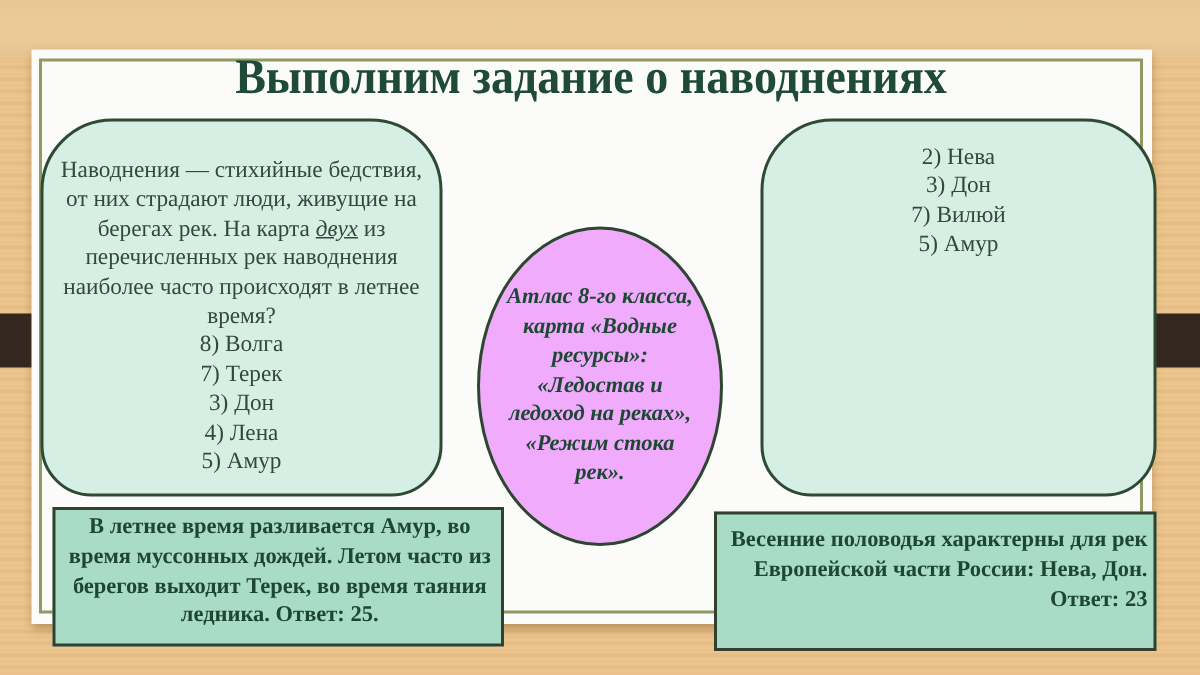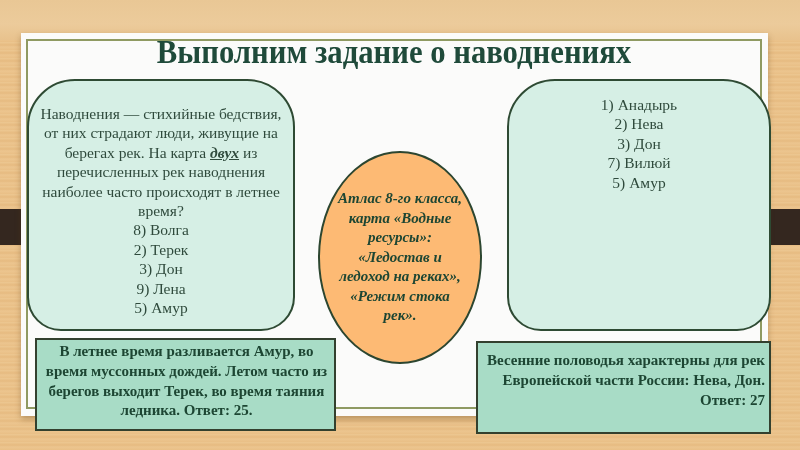--- a/index.html
+++ b/index.html
@@ -31,25 +31,25 @@
     font-family:"Liberation Serif", serif; font-weight:bold;
     font-size:33px; color:#1f4a3a; letter-spacing:0px; transform:scaleX(0.93);
   }
   .qbox {
     position:absolute; background:#d6efe5; border:2px solid #2e4a33;
     border-radius:48px 48px 34px 34px; box-sizing:border-box;
     color:#2f4a3c; font-size:15.5px; line-height:19.4px; text-align:center;
   }
   .qbox.left { left:27px; top:79px; width:268px; height:252px; padding:23px 8px 0 8px; }
   .qbox.right { left:507px; top:79px; width:264px; height:252px; padding:14px 6px 0 6px; }
-  .qbox .emph { font-style:italic; font-weight:bold; text-decoration:underline; }
+  .qbox .emph { font-style:italic; font-weight:normal; text-decoration:underline; }
   .list { margin-top:0; }
   .oval {
     position:absolute; left:318px; top:151px; width:164px; height:213px;
-    background:#fdba74; border:2px solid #2c4630; border-radius:50%;
+    background:#f0abfc; border:2px solid #2c4630; border-radius:50%;
     box-sizing:border-box; display:flex; align-items:center; justify-content:center;
     text-align:center; color:#1d4633; font-style:italic; font-weight:bold;
     font-size:15px; line-height:19.6px; padding:0 14px;
   }
   .abox {
     position:absolute; background:#a8dcc6; border:2px solid #33402e; box-sizing:border-box;
     color:#1d4633; font-weight:bold; text-align:center; font-size:15px; line-height:19.8px;
   }
   .abox.left { left:35px; top:338px; width:301px; height:93px; padding:2px 4px 0 6px; }
   .abox.right { left:476px; top:341px; width:295px; height:93px; padding:8px 4px 0 4px;text-align:right; }
@@ -63,41 +63,40 @@
 
 <div class="paper"></div>
 <div class="frame"></div>
 
 <div class="title">Выполним задание о наводнениях</div>
 
 <div class="qbox left">
   <div><span>Наводнения — стихийные бедствия, от них страдают люди, живущие на берегах рек. На карта </span><span class="emph">двух</span><span> из перечисленных рек наводнения наиболее часто происходят в летнее время?</span></div>
   <div class="list">
     <div>8) Волга</div>
-    <div>2) Терек</div>
+    <div>7) Терек</div>
     <div>3) Дон</div>
-    <div>9) Лена</div>
+    <div>4) Лена</div>
     <div>5) Амур</div>
   </div>
 </div>
 
 <div class="oval">
   <span>Атлас 8-го класса, карта «Водные ресурсы»: «Ледостав и ледоход на реках», «Режим стока рек».</span>
 </div>
 
 <div class="qbox right">
   <div class="list">
-    <div>1) Анадырь</div>
     <div>2) Нева</div>
     <div>3) Дон</div>
     <div>7) Вилюй</div>
     <div>5) Амур</div>
   </div>
 </div>
 
 <div class="abox left">
   <span>В летнее время разливается Амур, во время муссонных дождей. Летом часто из берегов выходит Терек, во время таяния ледника. Ответ: 25.</span>
 </div>
 
 <div class="abox right">
   <div>Весенние половодья характерны для рек Европейской части России: Нева, Дон.</div>
-  <div>Ответ: 27</div>
+  <div>Ответ: 23</div>
 </div>
 
 </body></html>

